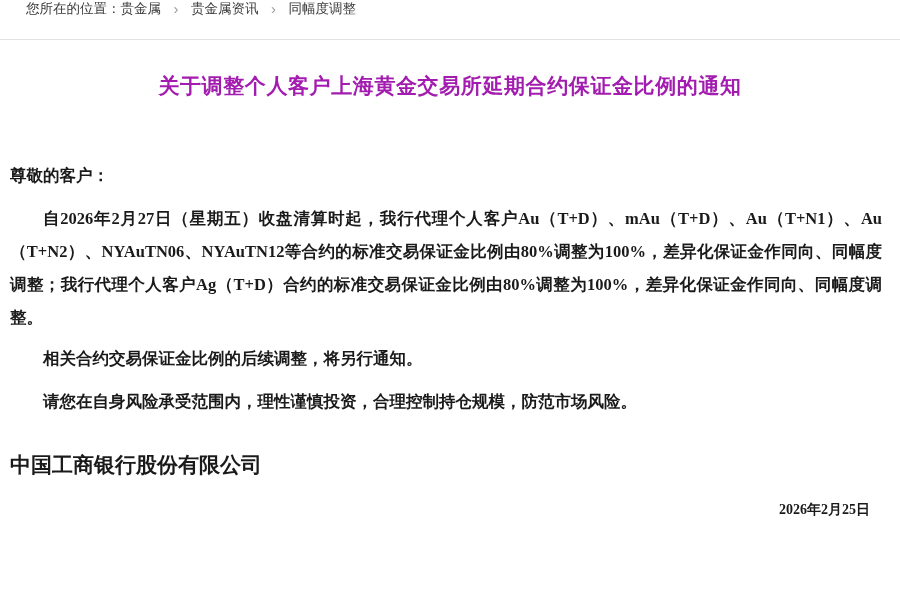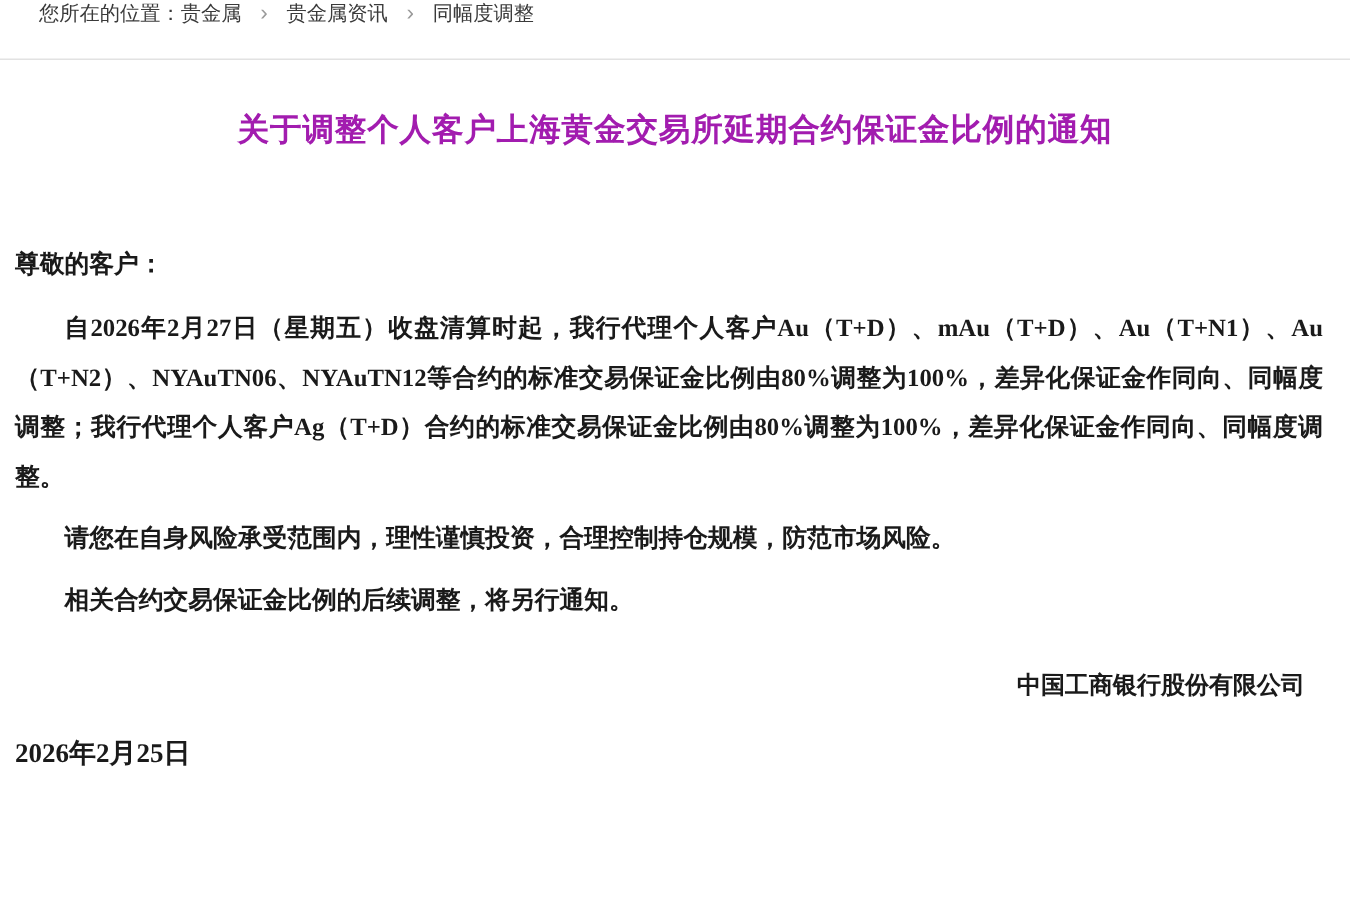--- a/index.html
+++ b/index.html
@@ -79,28 +79,28 @@
     margin-bottom: 10px !important;
   }
   .p-indent {
     text-indent: 2em;
     margin-bottom: 8px !important;
   }
   .p-gap {
     margin-bottom: 10px !important;
   }
   .signature {
-    text-align: right;
-    font-size: 16px;
+    font-size: 21px;
     line-height: 2.0;
     margin-top: 26px;
     padding-right: 12px;
   }
   .sign-date {
-    font-size: 18px;
+    text-align: right;
+    font-size: 14px;
     line-height: 2.0;
     margin-top: 10px;
     padding-right: 12px;
   }
 </style>
 </head>
 <body>
 
 <div class="page">
 
@@ -111,20 +111,20 @@
     <a class="bc-item">贵金属资讯</a>
     <span class="bc-sep"></span>
     <a class="bc-item">同幅度调整</a>
   </div>
 
   <h1 class="doc-title">关于调整个人客户上海黄金交易所延期合约保证金比例的通知</h1>
 
   <div class="content">
     <p class="p-salutation">尊敬的客户：</p>
     <p class="p-indent">自2026年2月27日（星期五）收盘清算时起，我行代理个人客户Au（T+D）、mAu（T+D）、Au（T+N1）、Au（T+N2）、NYAuTN06、NYAuTN12等合约的标准交易保证金比例由80%调整为100%，差异化保证金作同向、同幅度调整；我行代理个人客户Ag（T+D）合约的标准交易保证金比例由80%调整为100%，差异化保证金作同向、同幅度调整。</p>
+    <p class="p-indent p-gap">相关合约交易保证金比例的后续调整，将另行通知。</p>
     <p class="p-indent">请您在自身风险承受范围内，理性谨慎投资，合理控制持仓规模，防范市场风险。</p>
-    <p class="p-indent p-gap">相关合约交易保证金比例的后续调整，将另行通知。</p>
 
     <div class="signature">中国工商银行股份有限公司</div>
     <div class="sign-date">2026年2月25日</div>
   </div>
 
 </div>
 
 </body></html>

